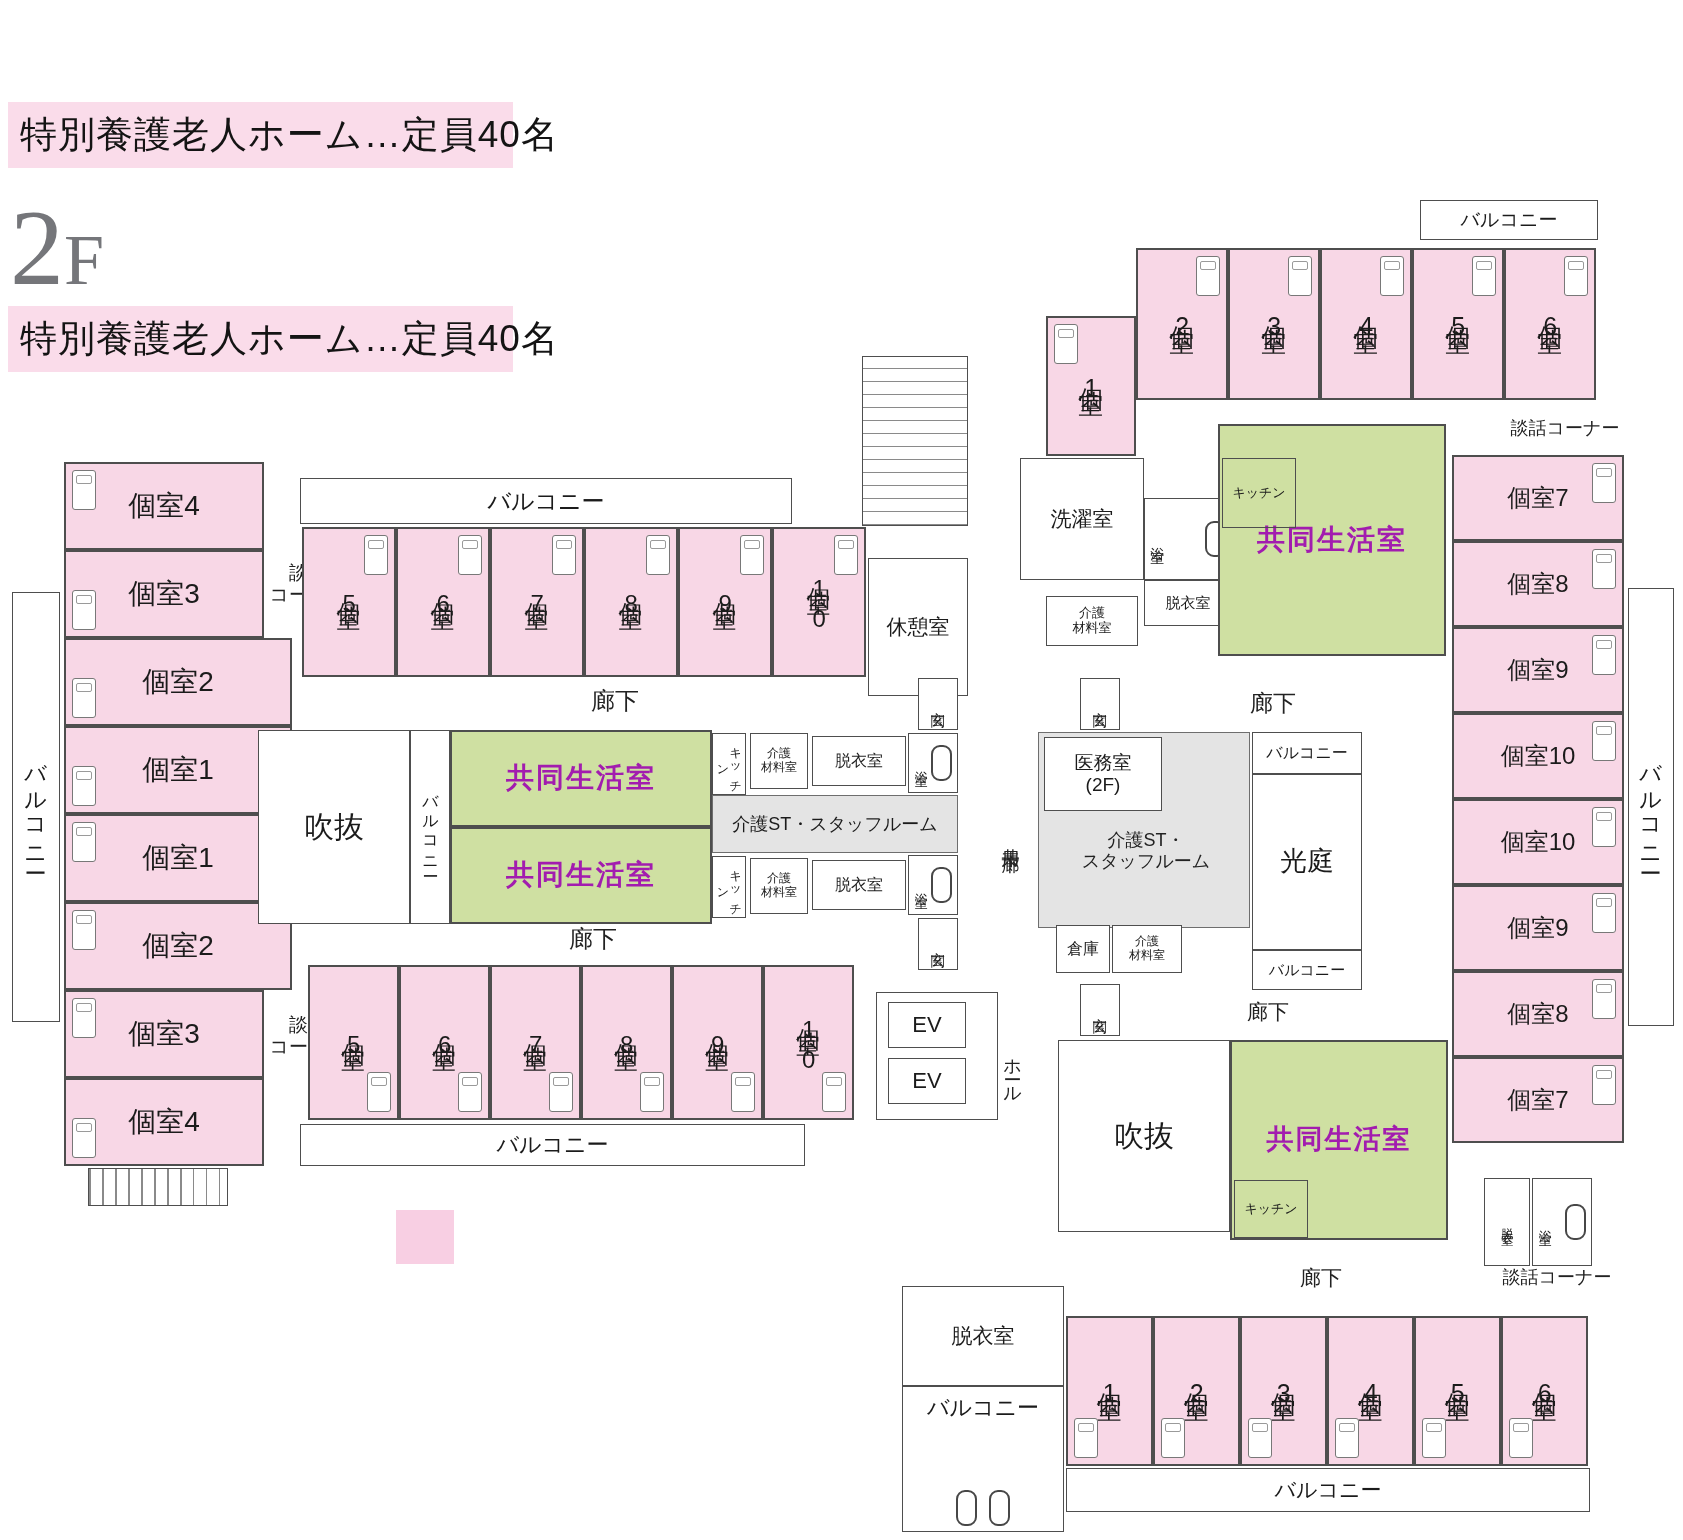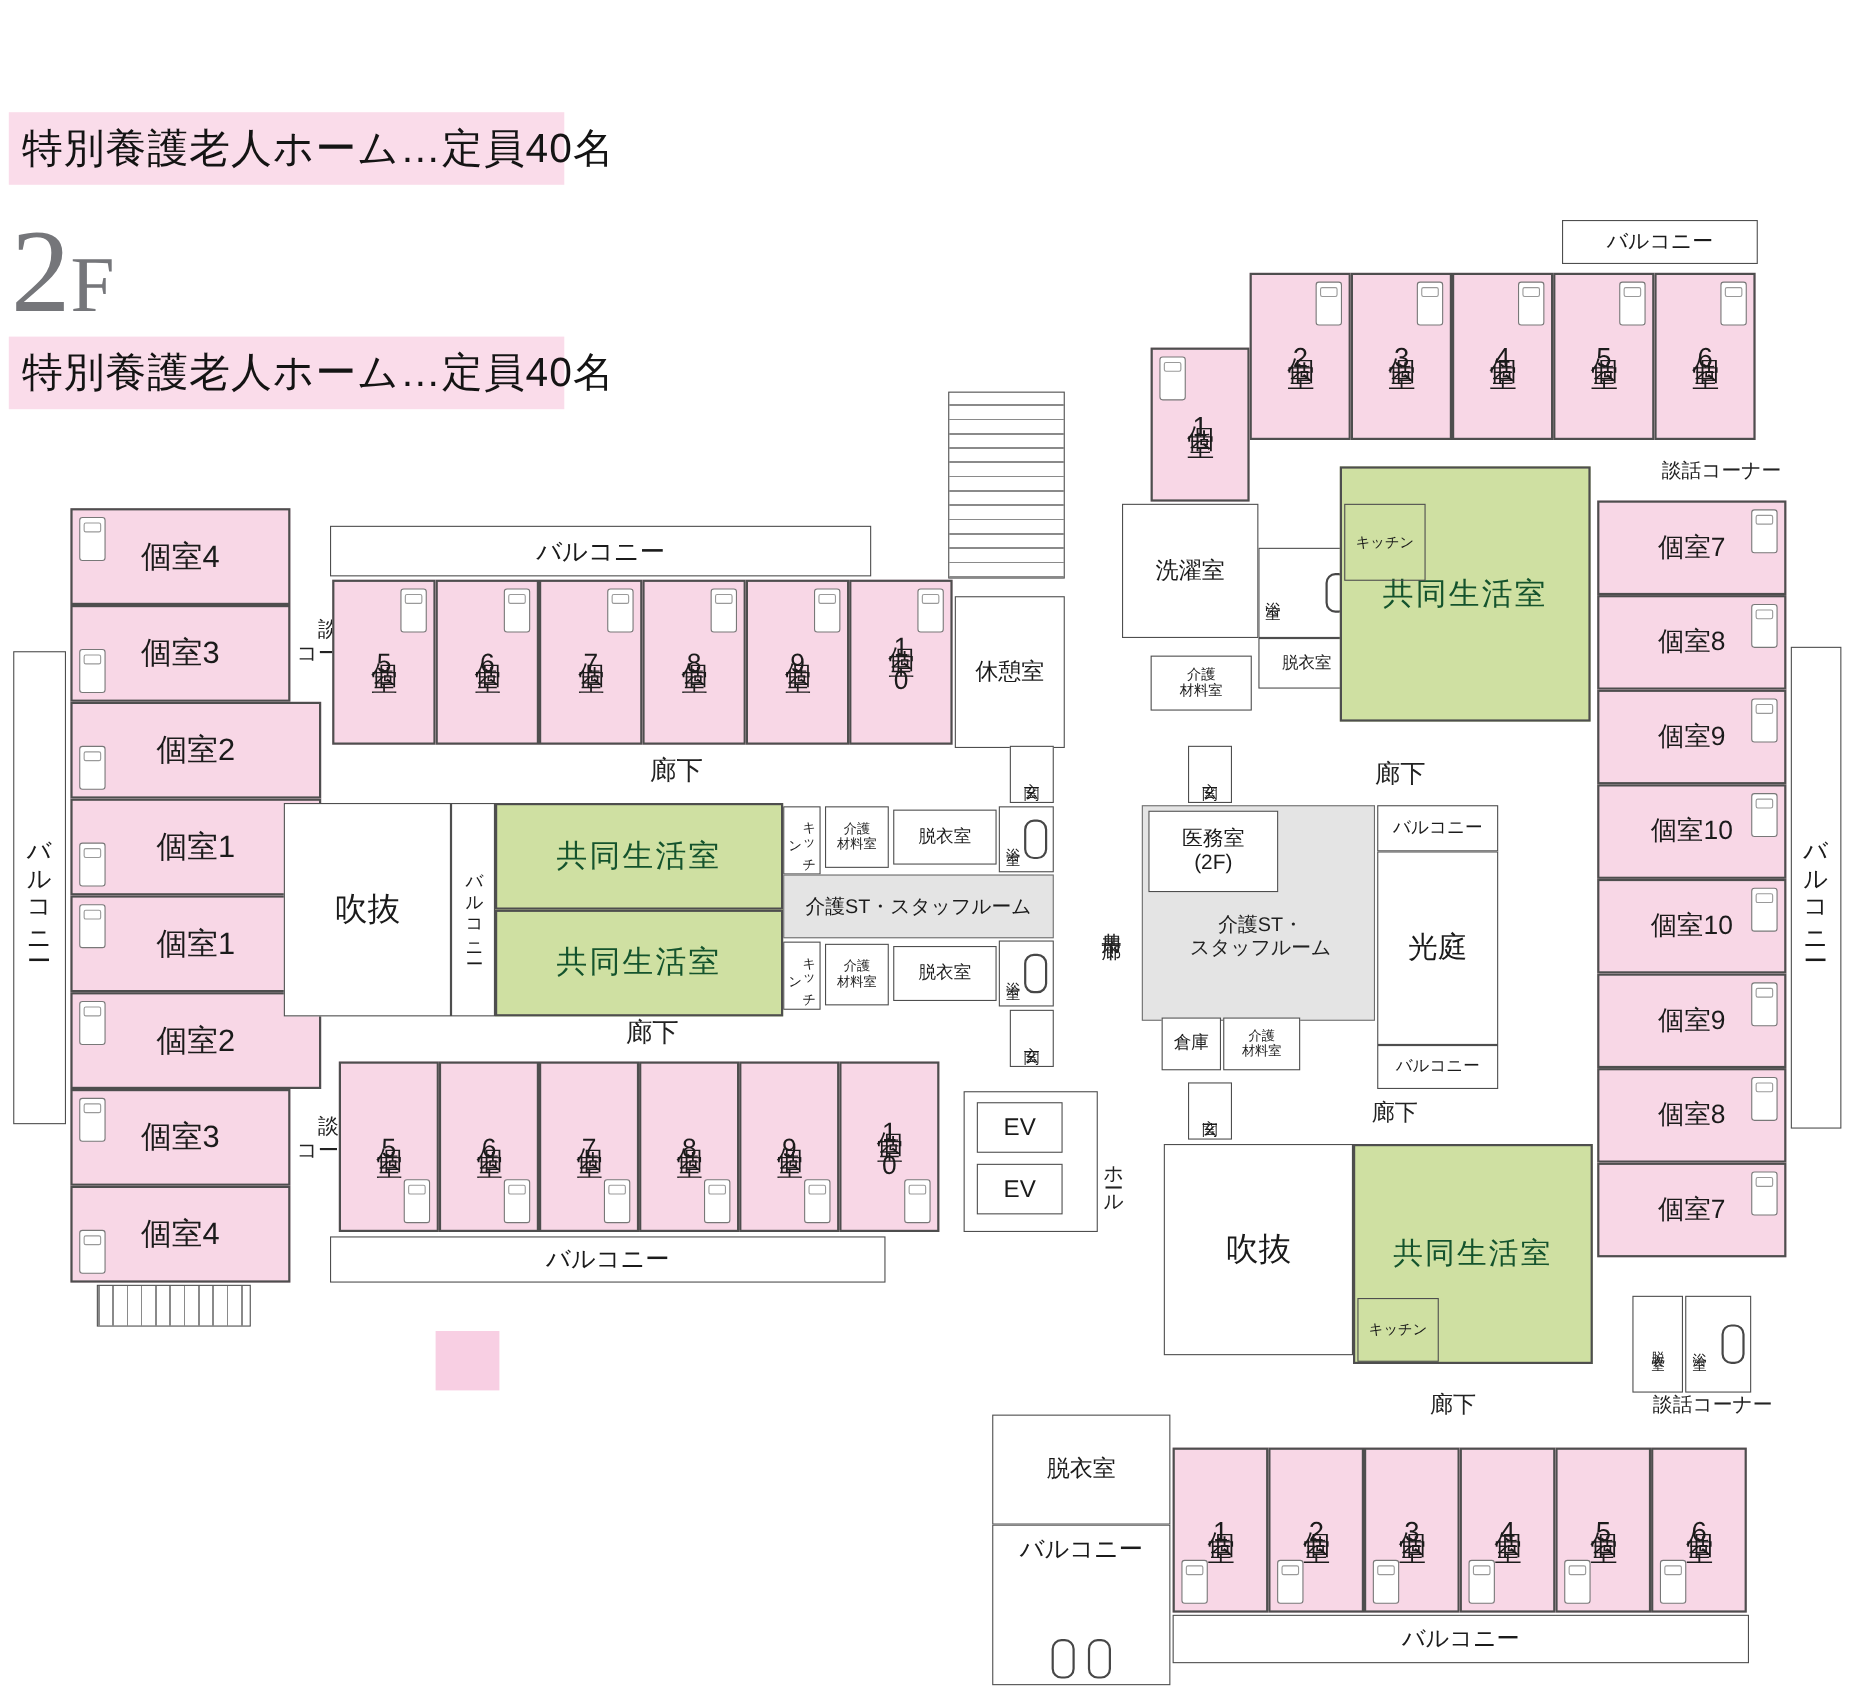--- a/index.html
+++ b/index.html
@@ -24,21 +24,21 @@
   .t-common{background:#cfe0a2;border:2px solid #4e4e4e}
   .t-staff{background:#e4e4e4;border:1.5px solid #6e6e6e}
   .t-outline{background:#fff;border:1.5px solid #4e4e4e}
   .t-ghost{background:transparent;border:1.5px solid #4e4e4e}
   .t-label{background:none;border:none}
   .t-stairs{background-color:#fff;border:1.5px solid #4e4e4e;
     background-image:repeating-linear-gradient(0deg,#8a8a8a 0,#8a8a8a 1.5px,transparent 1.5px,transparent 13px)}
   .t-stairs.vert{background-image:repeating-linear-gradient(90deg,#8a8a8a 0,#8a8a8a 1.5px,transparent 1.5px,transparent 13px)}
 
   .lbl{white-space:pre-line;text-align:center;color:#1b1b1b;line-height:1.15;font-weight:500}
-  .t-common>.lbl{font-weight:400;color:#14532d;letter-spacing:2px}
+  .t-common>.lbl{font-weight:700;color:#a21caf;letter-spacing:2px}
   .t-label>.lbl{color:#222}
   .vert>.lbl{writing-mode:vertical-rl;text-orientation:upright;letter-spacing:3px;line-height:1.05}
   .la-top{align-items:flex-start}
   .la-top>.lbl{margin-top:8px}
   .tp-r{justify-content:flex-start;padding-left:5px}
 
   
   .bed{position:absolute;width:22px;height:38px;background:#fff;border:1.5px solid #787878;border-radius:3px}
   .bed::before{content:"";position:absolute;left:3px;right:3px;top:4px;height:7px;
                border:1px solid #9a9a9a;border-radius:2px}
@@ -123,21 +123,21 @@
         <div class="bed bed-tr"></div>
       </div>
       <div class="area t-private vert" style="left: 678px; top: 527px; width: 94px; height: 150px;">
         <span class="lbl" style="font-size: 24px;">個室9</span>
         <div class="bed bed-tr"></div>
       </div>
       <div class="area t-private vert" style="left: 772px; top: 527px; width: 94px; height: 150px;">
         <span class="lbl" style="font-size: 24px;">個室10</span>
         <div class="bed bed-tr"></div>
       </div>
-      <div class="area t-outline" style="left: 868px; top: 542px; width: 100px; height: 138px;">
+      <div class="area t-outline" style="left: 868px; top: 558px; width: 100px; height: 138px;">
         <span class="lbl" style="font-size: 21px;">休憩室</span>
       </div>
       <div class="area t-label" style="left: 575px; top: 688px; width: 80px; height: 26px;">
         <span class="lbl" style="font-size: 24px;">廊下</span>
       </div>
       <div class="area t-outline" style="left: 258px; top: 730px; width: 152px; height: 194px;">
         <span class="lbl" style="font-size: 30px;">吹抜</span>
       </div>
       <div class="area t-outline vert" style="left: 410px; top: 730px; width: 40px; height: 194px;">
         <span class="lbl" style="font-size: 16px;">バルコニー</span>

